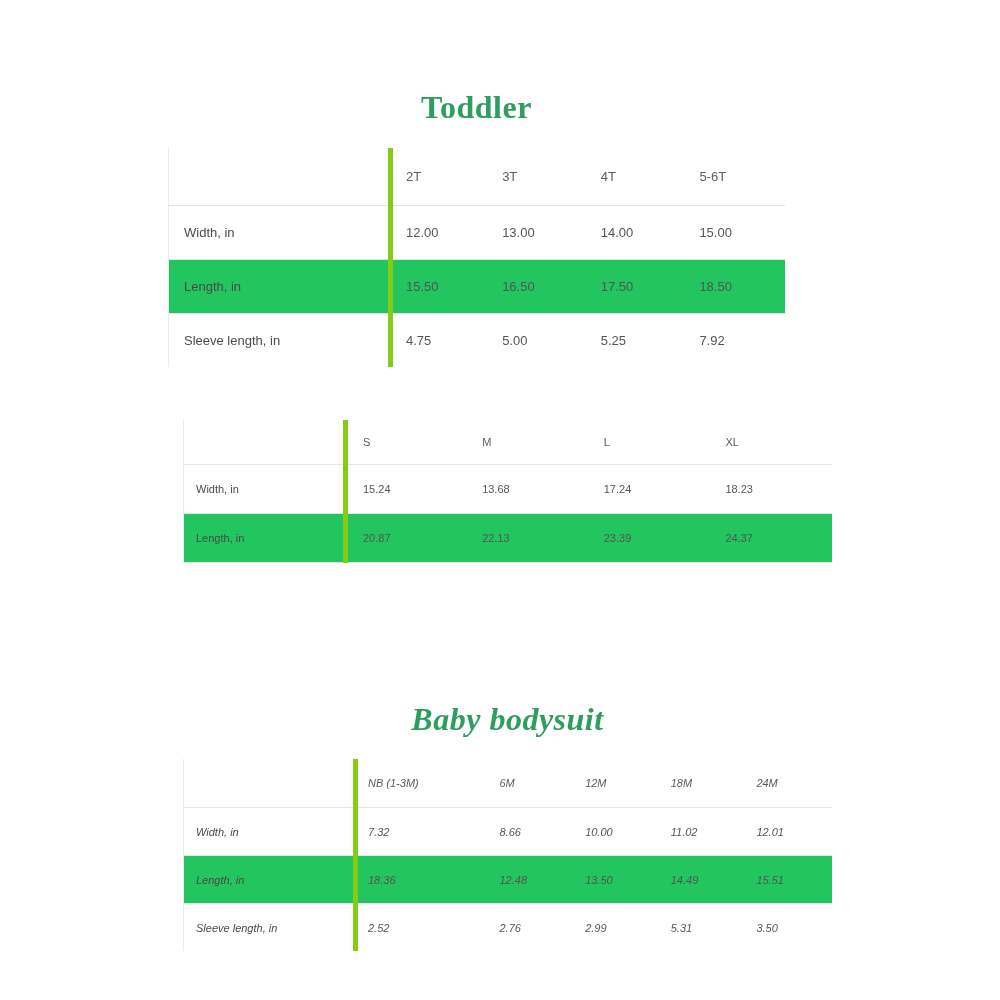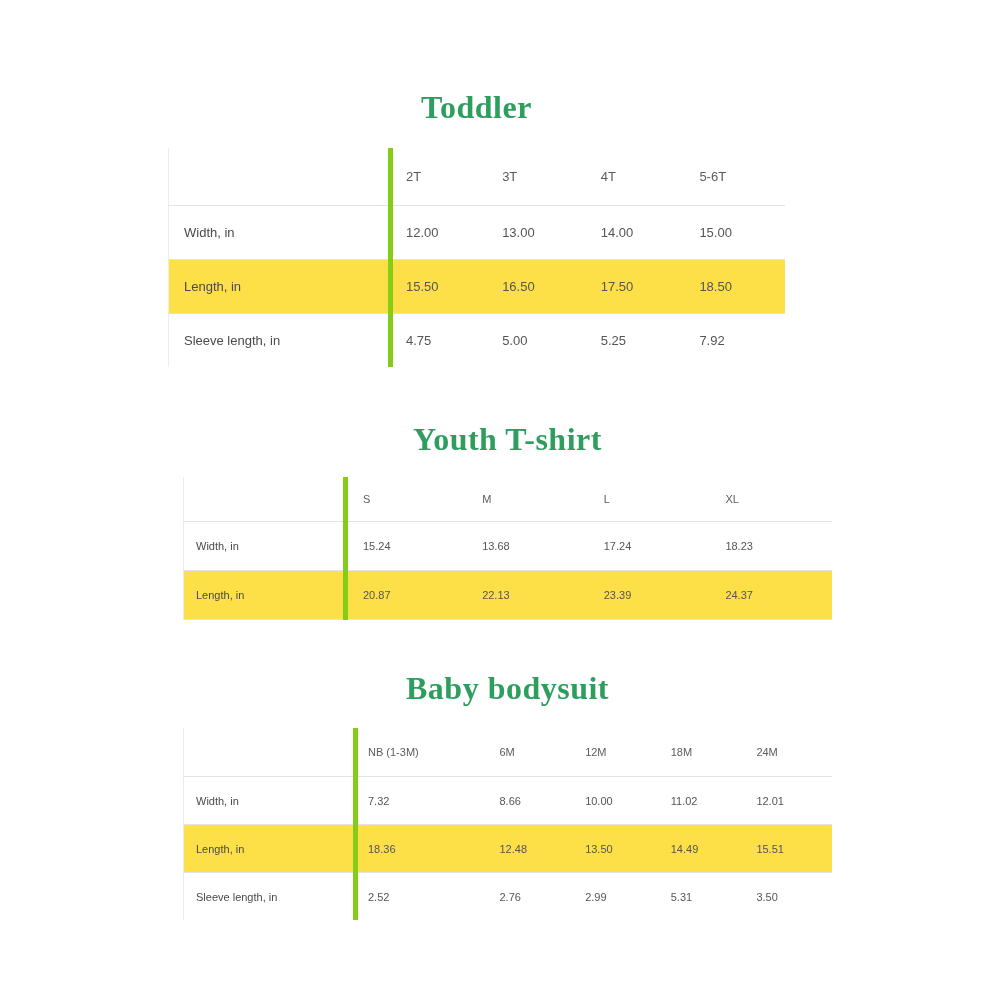--- a/index.html
+++ b/index.html
@@ -11,21 +11,21 @@
   .section{position:absolute;}
   .section h2{
     margin:0;text-align:center;
     font-family:"Liberation Serif", serif;
     font-weight:bold;
     font-size:32px;line-height:38px;letter-spacing:0.5px;
     color:#2e9e5f;
   }
   .s1{top:88px;left:168px;width:617px;}
   .s2{top:420px;left:183px;width:649px;}
-  .s3{top:669px;left:183px;width:649px;}
+  .s3{top:700px;left:183px;width:649px;font-style:italic;}
   .s1 h2{margin-bottom:22px;}
   .s2 h2{margin-bottom:19px;}
   .s3 h2{margin-bottom:21px;}
 
   table{
     border-collapse:collapse;table-layout:fixed;
     border-left:1px solid #ececec;
     color:#555555;
   }
   .s1 table{width:617px;font-size:13px;padding-left:22px;}
@@ -51,21 +51,21 @@
 
   thead th{color:#5c5c5c;}
   .s1 thead th{height:57px;}
   .s2 thead th{height:44px;}
   .s3 thead th{height:48px;}
   .s1 tbody td{height:53px;}
   .s2 tbody td{height:48px;}
   .s3 tbody td{height:47px;}
 
   tbody tr{border-top:1px solid #e3e3e3;}
-  tbody tr:nth-child(2n){background:#fde047;}
+  tbody tr:nth-child(2n){background:#22c55e;}
   tbody td:first-child{color:#4a4a4a;}
   .has-bottom tbody tr:last-child{border-bottom:1px solid #e3e3e3;}
 </style>
 </head>
 <body>
 
 <div id="sections-root">
     <section class="section s1">
       <h2>Toddler</h2>
       <table class="">
@@ -104,21 +104,20 @@
             <td>Sleeve length, in</td>
             <td>4.75</td>
             <td>5.00</td>
             <td>5.25</td>
             <td>7.92</td>
           </tr>
         </tbody>
       </table>
     </section>
     <section class="section s2">
-      <h2>Youth T-shirt</h2>
       <table class="has-bottom">
         <colgroup>
           <col class="c0">
           <col class="c1">
           <col class="c2">
           <col class="c3">
           <col class="c4">
         </colgroup>
         <thead>
           <tr>

